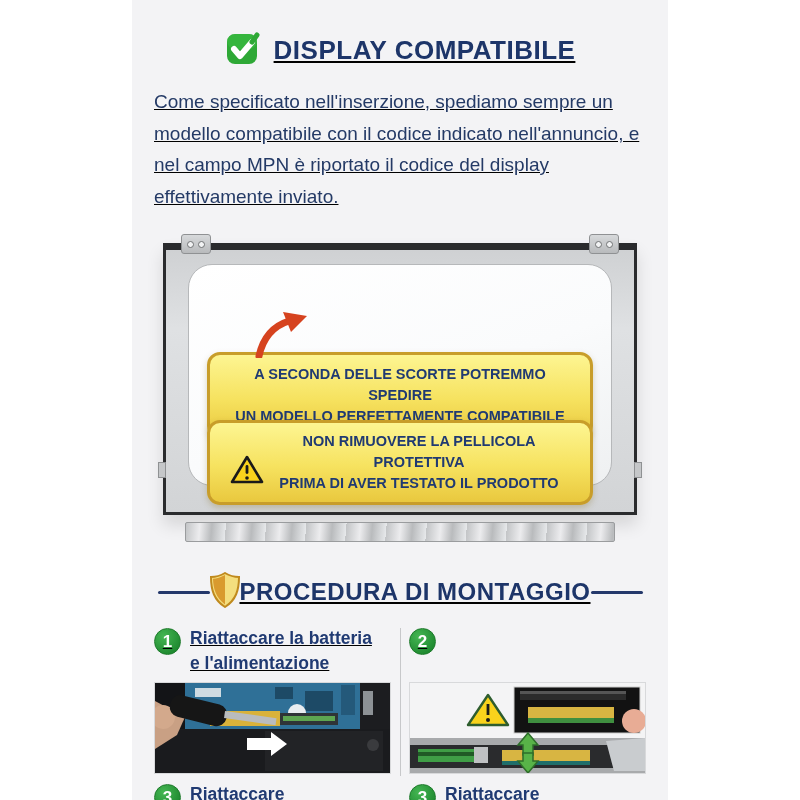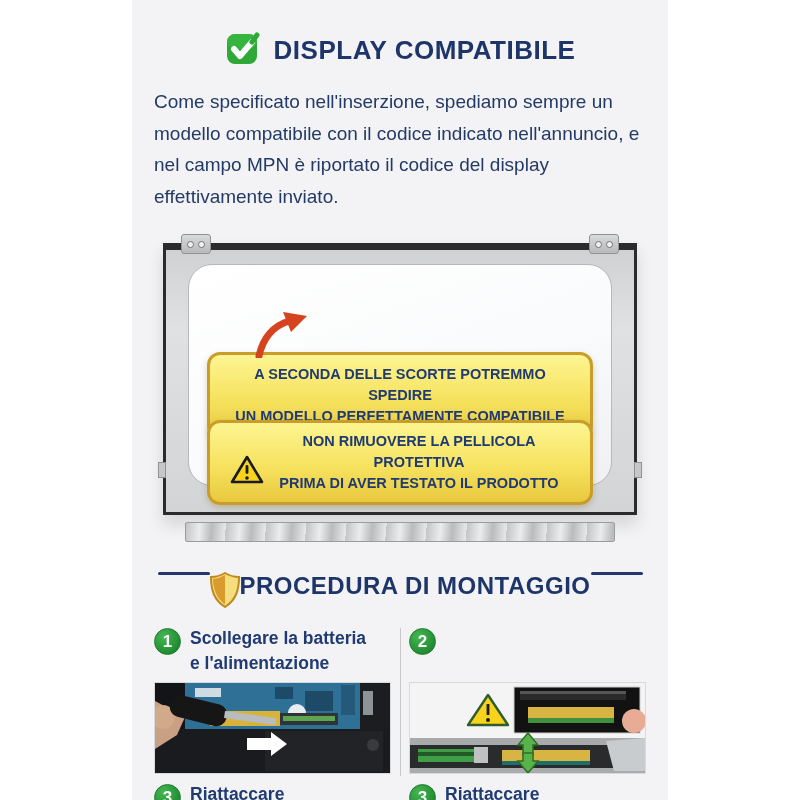--- a/index.html
+++ b/index.html
@@ -1,18 +1,18 @@
 <!DOCTYPE html>
 <html><head>
 <meta charset="utf-8">
 <style>
   * { margin: 0; padding: 0; box-sizing: border-box; }
   html, body { width: 800px; height: 800px; overflow: hidden; background: #ffffff;
     font-family: "Liberation Sans", sans-serif; }
-  .strip { width: 536px; height: 800px; margin: 0 auto; background: #f3f3f5; position: relative; }
+  .strip { width: 536px; height: 800px; margin: 0 auto; background: #f3f3f5; position: relative; text-decoration: underline; }
 
   
   .title-row { display: flex; align-items: center; justify-content: center; gap: 13px; padding-top: 30px; }
   .title { font-size: 26px; font-weight: bold; color: #1d3569; letter-spacing: 0.5px; }
   .intro { width: 492px; margin: 16px auto 0; color: #243a66;
     font-size: 19px; line-height: 1.66; }
 
   
   .panel-wrap { position: relative; width: 474px; margin: 22px auto 0; height: 312px; }
   .bracket { position: absolute; top: 0; width: 30px; height: 20px; background: linear-gradient(#d7d9db,#b8babc);
@@ -36,21 +36,21 @@
     color: #203a72; font-weight: bold; text-align: center; white-space: pre-line; }
   .banner-stock { position: absolute; left: 50%; transform: translateX(-50%); top: 118px; width: 386px;
     padding: 9px 12px; font-size: 14.5px; line-height: 1.45; z-index: 3; }
   .banner-film { position: absolute; left: 50%; transform: translateX(-50%); top: 186px; width: 386px;
     padding: 8px 20px; font-size: 14.5px; line-height: 1.45; z-index: 3;
     display: flex; align-items: center; justify-content: center; gap: 4px; }
   .banner-film .txt { white-space: pre-line; }
   .red-arrow { position: absolute; left: 86px; top: 76px; z-index: 4; }
 
   
-  .heading-row { display: flex; justify-content: center; gap: 0; margin-top: 26px; }
+  .heading-row { display: flex; align-items: center; justify-content: center; gap: 0; margin-top: 26px; }
   .rule { width: 52px; height: 3px; background: #24386b; border-radius: 2px; }
   .heading { font-size: 24px; font-weight: bold; color: #1d3569; letter-spacing: 0.5px; }
 
   
   .steps-area { position: relative; width: 492px; margin: 14px auto 0; }
   .col-divider { position: absolute; left: 50%; top: 2px; width: 1px; height: 148px; background: #c7c8ca; }
   .steps-grid { display: flex; gap: 18px; }
   .col { width: 237px; }
   .step-row { display: flex; align-items: flex-start; gap: 9px; min-height: 52px; }
   .badge { flex: 0 0 auto; width: 27px; height: 27px; border-radius: 50%; margin-top: 2px;
@@ -130,21 +130,21 @@
     <span class="rule"></span>
   </div>
 
   <div class="steps-area">
     <div class="col-divider"></div>
     <div class="steps-grid">
 
       <div class="col">
         <div class="step-row">
           <span class="badge">1</span>
-          <span class="step-text">Scollegare la batteria
+          <span class="step-text">Riattaccare la batteria
 e l'alimentazione</span>
         </div>
         <div class="photo">
           <svg width="235" height="90" viewBox="0 0 235 90">
             <rect width="235" height="90" fill="#131417"></rect>
             <rect x="30" y="0" width="205" height="46" fill="#2f7097"></rect>
             <rect x="40" y="5" width="26" height="9" fill="#cfdbe2"></rect>
             <rect x="120" y="4" width="18" height="12" fill="#1d4a66"></rect>
             <rect x="150" y="8" width="28" height="20" fill="#1d4a66"></rect>
             <circle cx="142" cy="30" r="9" fill="#e8edf0"></circle>

